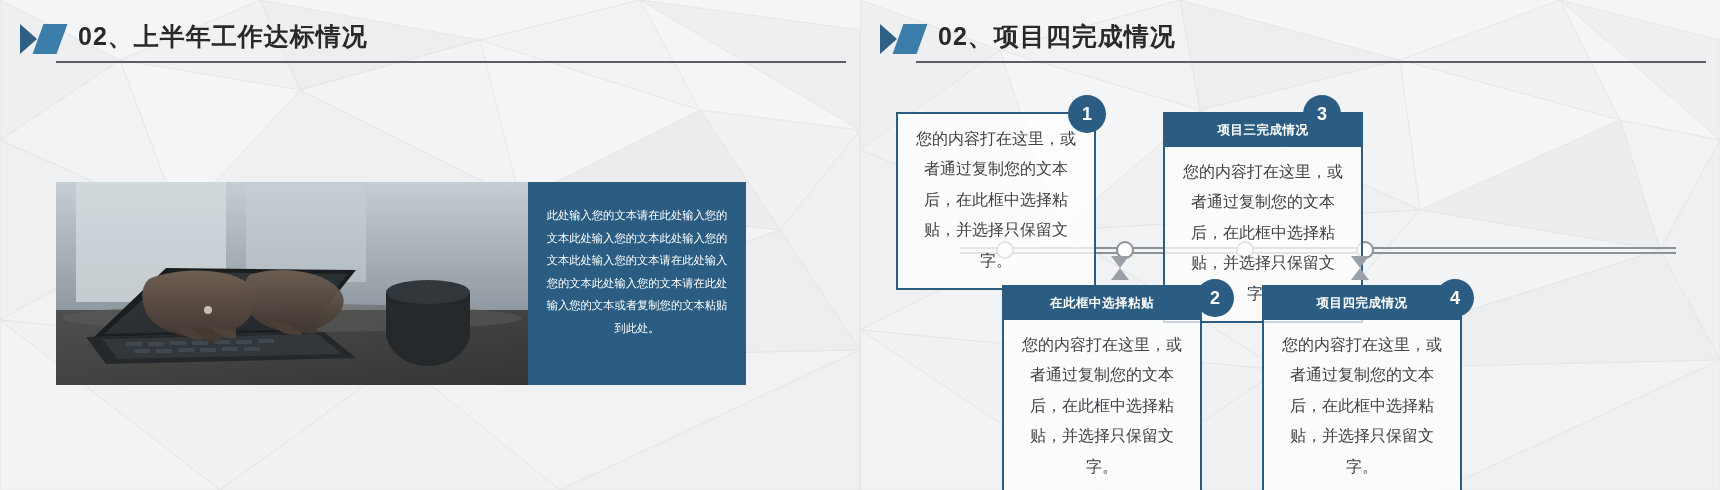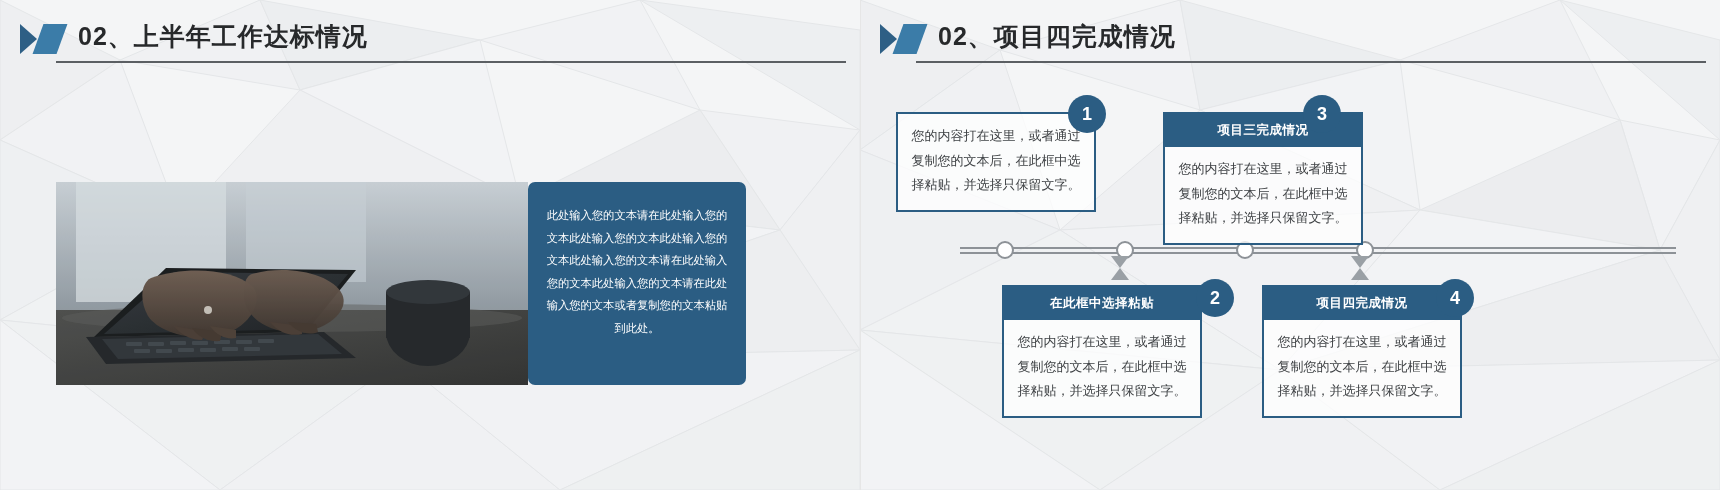--- a/index.html
+++ b/index.html
@@ -100,21 +100,20 @@
   .bluebox {
     position: absolute;
     left: 528px; top: 182px;
     width: 218px; height: 203px;
     background: #2b5d83;
     color: #ffffff;
     padding: 22px 16px 16px 16px;
     font-size: 11.3px;
     line-height: 2.0;
     text-align: center;
-    border-radius: 7px;
   }
 
   
   .tl-line {
     position: absolute;
     left: 960px; top: 247px;
     width: 716px; height: 6px;
   }
   .tl-line .bar {
     position: absolute;
@@ -146,21 +145,21 @@
   .card .card-title {
     background: #2b5d83;
     color: #ffffff;
     font-size: 12.5px;
     font-weight: bold;
     text-align: center;
     padding: 8px 4px;
     letter-spacing: 0.5px;
   }
   .card .card-body {
-    font-size: 13px;
+    font-size: 16px;
     line-height: 1.9;
     color: #3f4245;
     padding: 10px 12px 12px 12px;
     text-align: center;
   }
   .badge {
     position: absolute;
     width: 38px; height: 38px;
     border-radius: 50%;
     background: #2b5d83;

